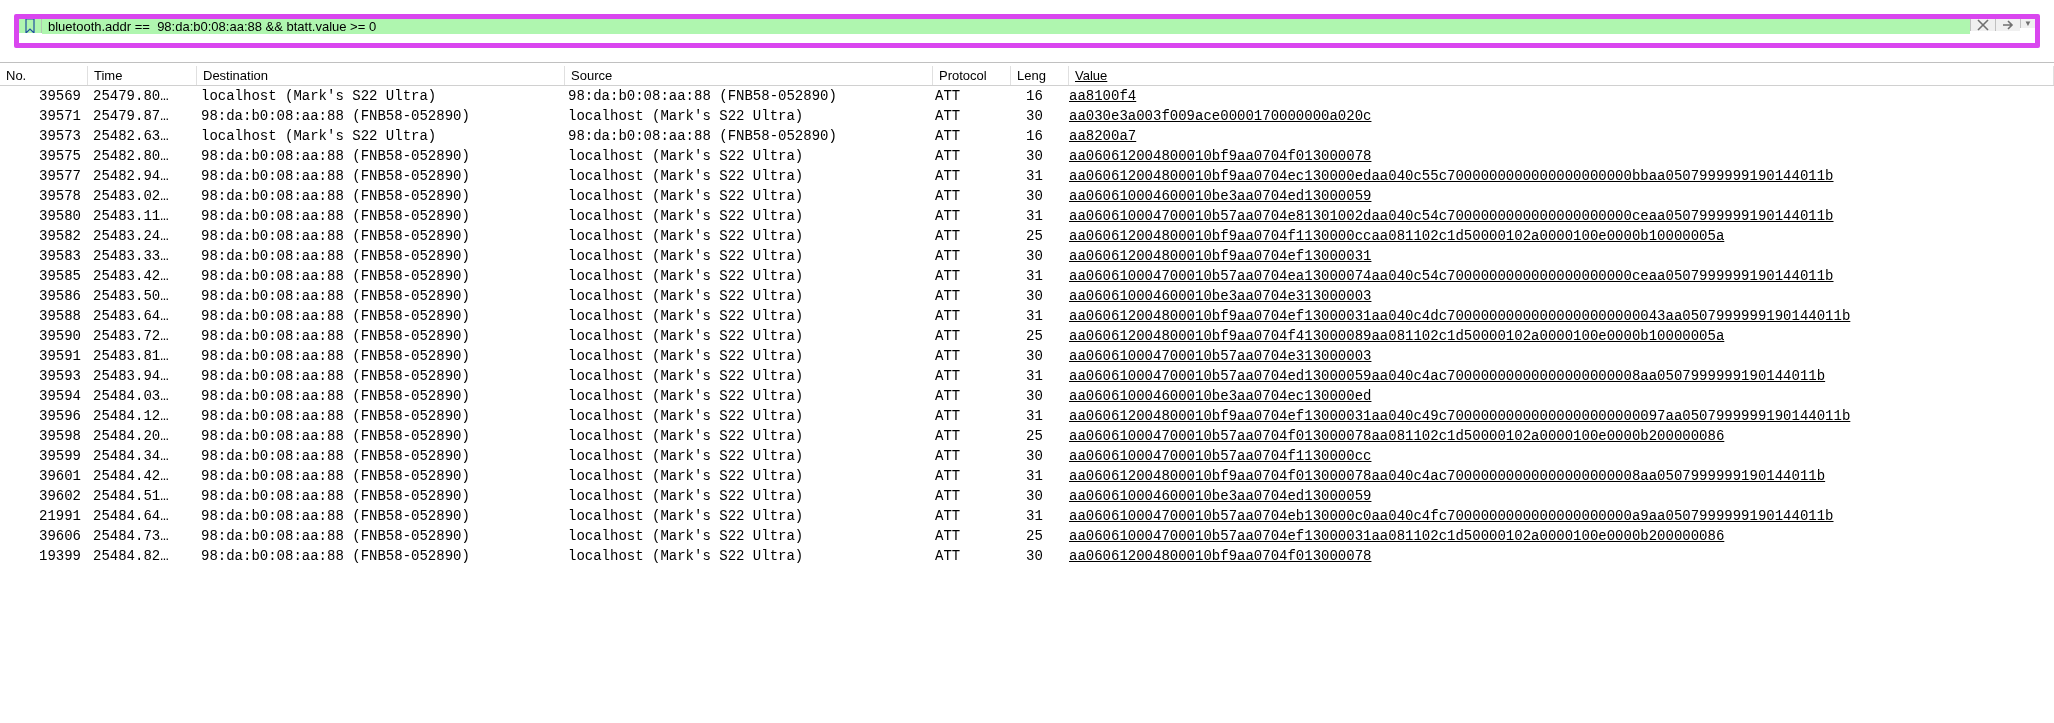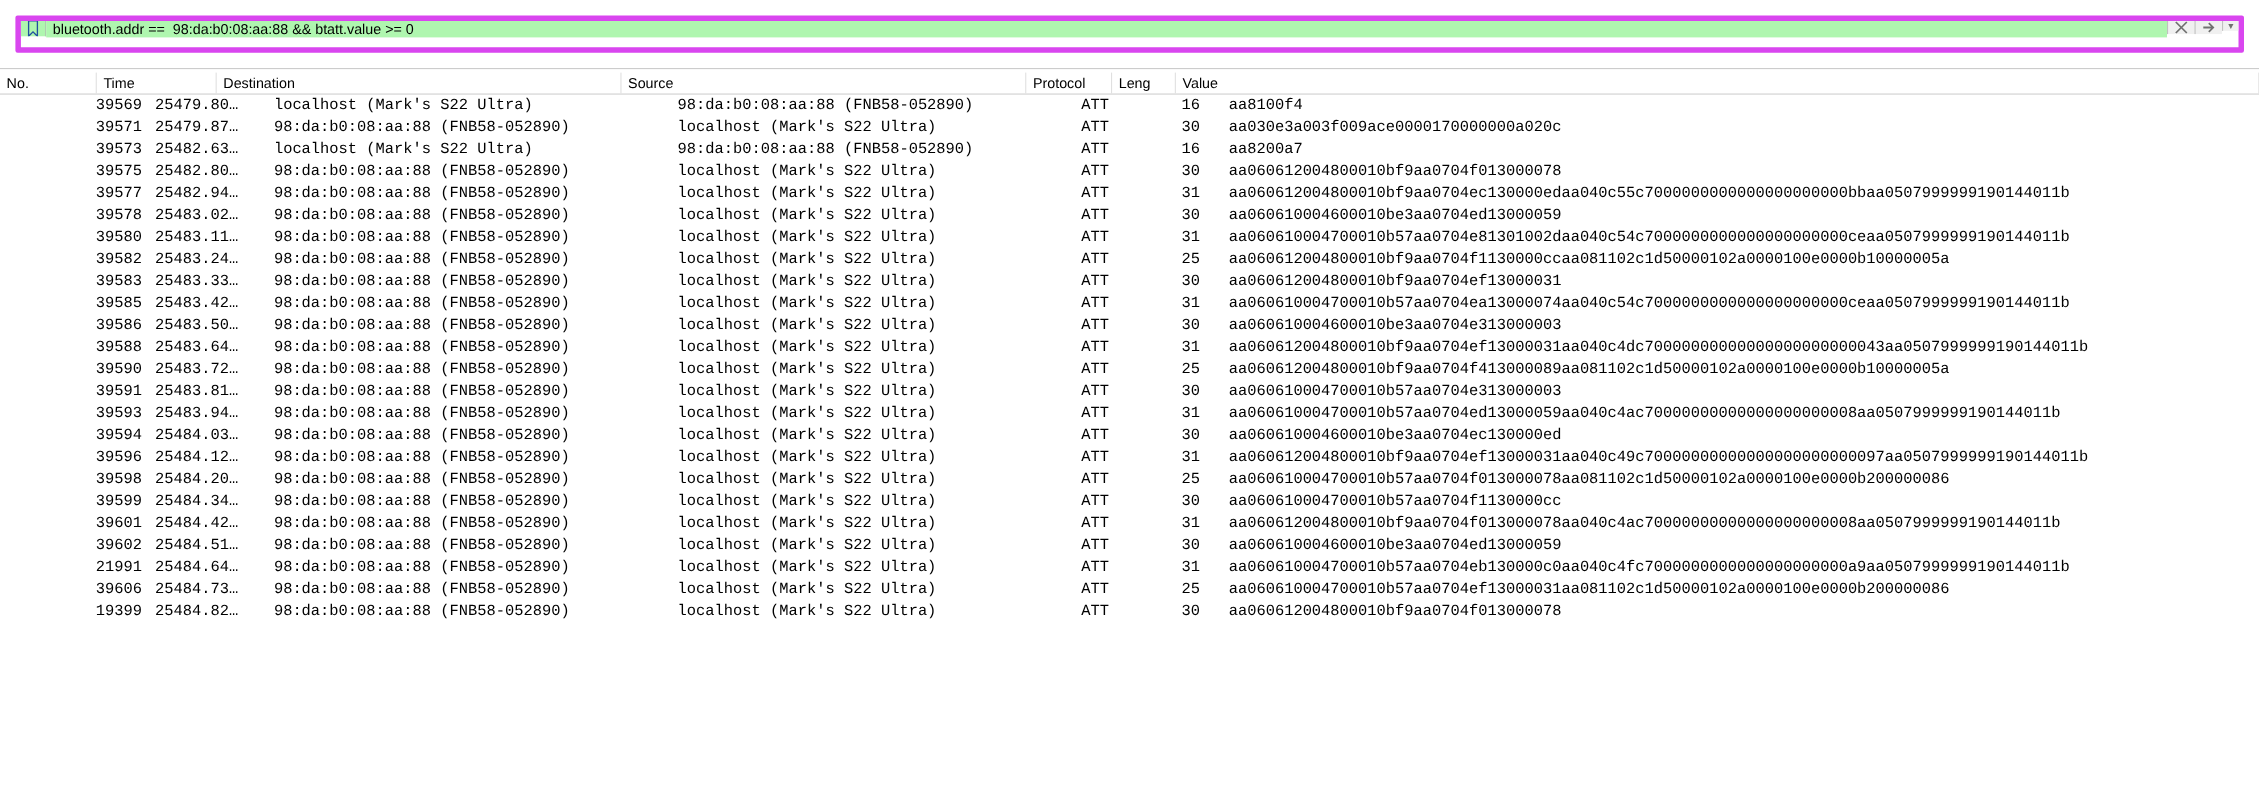--- a/index.html
+++ b/index.html
@@ -80,40 +80,39 @@
     padding: 2px 6px;
     border-right: 1px solid #e0e0e0;
     color: #000;
     font-size: 13px;
     overflow: hidden;
     white-space: nowrap;
   }
   .packet-body {
     font-family: Consolas, "Courier New", monospace;
     font-size: 14px;
-    margin-left: 48px;
   }
   .row {
     display: flex;
     height: 20px;
     align-items: center;
     white-space: nowrap;
   }
   .cell {
     padding: 0 6px;
     overflow: hidden;
     text-overflow: clip;
   }
   .col-no    { width: 75px;  text-align: right; }
   .col-time  { width: 96px; }
   .col-src   { width: 355px; }
   .col-dst   { width: 355px; }
   .col-proto { width: 65px;  }
   .col-len   { width: 45px;  text-align: center; }
-  .col-val   { flex: 1; }
+  .col-val   { flex: 1; text-decoration: underline; }
   .packet-header .col-no { text-align: left; }
   .packet-header .col-len { text-align: left; }
 </style>
 </head>
 <body>
 
 <div class="filter-bar">
   <div class="filter-bookmark">
     <svg viewBox="0 0 12 14">
       <path d="M2 0 H10 V14 L6 10 L2 14 Z" fill="none" stroke="#2050a0" stroke-width="1.2"></path>

